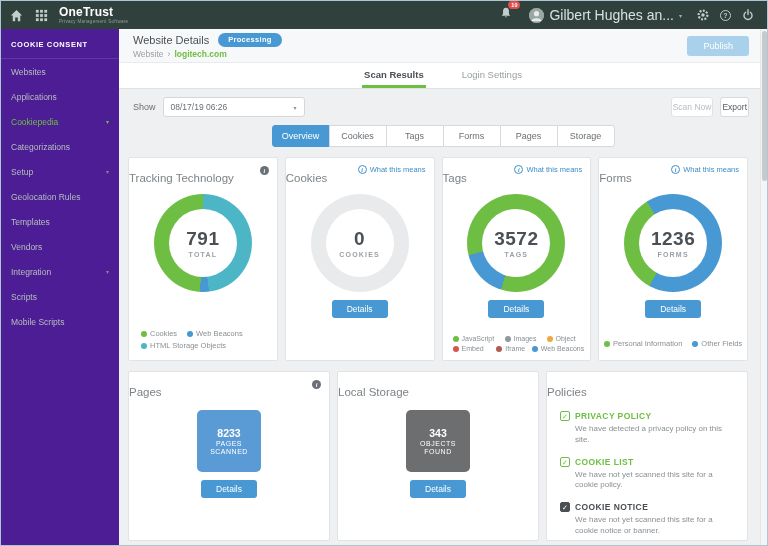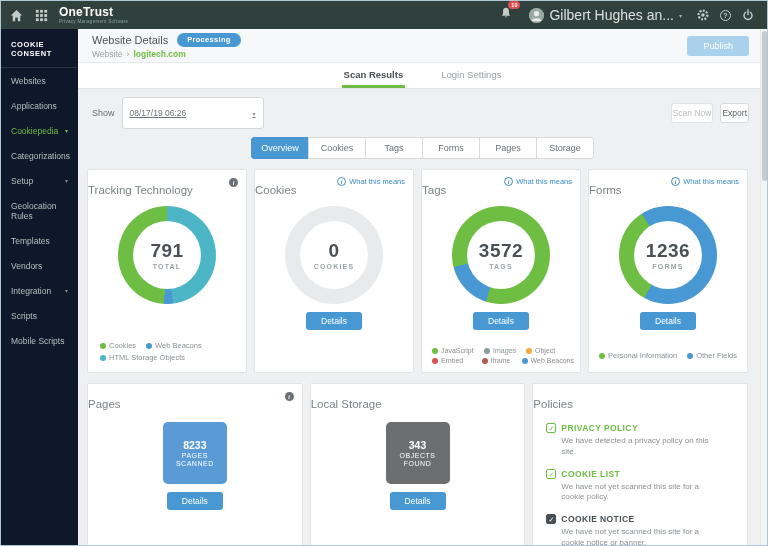--- a/index.html
+++ b/index.html
@@ -17,21 +17,21 @@
   .user { display:flex; align-items:center; gap:5px; margin-right:14px; cursor:pointer; }
   .avatar { width:15px; height:15px; border-radius:50%; background:#87948f; overflow:hidden; flex:none; }
   .user-name { color:#d9e0dd; font-size:14px; white-space:nowrap; }
   .user-caret { color:#9fb0aa; font-size:6px; }
   .q-icon { width:11px; height:11px; border:1px solid #c3cdc9; border-radius:50%; color:#c3cdc9; font-size:7px; display:flex; align-items:center; justify-content:center; margin-right:10px; cursor:pointer; font-weight:bold; }
   .tb-right-icon { width:14px; height:14px; margin-right:10px; cursor:pointer; flex:none; }
   .tb-right-icon:last-child { margin-right:0; }
 
   
   .body { flex:1; display:flex; overflow:hidden; }
-  .sidebar { width:77px; background:#0f172a; flex:none; display:flex; flex-direction:column; }
+  .sidebar { width:118px; background:#4c1d95; flex:none; display:flex; flex-direction:column; }
   .side-title { color:#fff; font-size:7.5px; font-weight:bold; letter-spacing:.6px; padding:11px 10px 9px; border-bottom:1px solid rgba(255,255,255,.12); }
   .side-item { color:#b6bfbc; font-size:8.5px; padding:7.5px 10px; cursor:pointer; display:flex; align-items:center; justify-content:space-between; }
   .side-item.green { color:#6fbe44; }
   .side-caret { font-size:6px; color:#7d8a86; }
   .side-item.green .side-caret { color:#6fbe44; }
 
   .main { flex:1; display:flex; flex-direction:column; overflow:hidden; position:relative; }
   .scrollbar { position:absolute; right:0; top:0; bottom:0; width:7px; background:#f3f4f5; border-left:1px solid #e4e6e8; }
   .scroll-thumb { position:absolute; top:2px; left:1px; width:5px; height:150px; background:#c5cacd; border-radius:3px; cursor:pointer; }
 
@@ -46,21 +46,21 @@
   .btn-publish { margin-left:auto; background:#a9d1ec; border:none; color:#fff; font-size:9px; padding:5px 16px; border-radius:3px; cursor:pointer; font-family:inherit; }
 
   
   .tabsbar { height:26px; background:#fff; border-bottom:1px solid #e1e4e6; display:flex; justify-content:center; gap:34px; flex:none; }
   .tab { font-size:9.5px; color:#9aa0a4; display:flex; align-items:center; padding:0 2px; border-bottom:3px solid transparent; cursor:pointer; }
   .tab.active { color:#4a4f54; font-weight:bold; border-bottom-color:#6fbe44; }
 
   
   .toolbar { display:flex; align-items:center; padding:0 18px 0 14px; margin-top:8px; flex:none; }
   .show-label { font-size:9px; color:#6a7075; margin-right:7px; }
-  .date-select { background:#fff; border:1px solid #d4d8da; border-radius:3px; height:32px; width:142px; display:flex; align-items:center; padding:0 7px; font-size:8.5px; color:#6a7075; cursor:pointer; justify-content:space-between;text-decoration:underline; }
+  .date-select { background:#fff; border:1px solid #d4d8da; border-radius:3px; height:20px; width:142px; display:flex; align-items:center; padding:0 7px; font-size:8.5px; color:#6a7075; cursor:pointer; justify-content:space-between; }
   .sel-caret { font-size:6px; color:#8a9094; }
   .toolbar-right { margin-left:auto; display:flex; gap:7px; }
   .btn-scan, .btn-export { height:20px; padding:0 1px; background:#fff; border:1px solid #d7dadc; border-radius:3px; font-size:8.5px; font-family:inherit; cursor:pointer; }
   .btn-scan { color:#b7bcbf; border-color:#e0e3e5; cursor:default; }
   .btn-export { color:#565c61; }
 
   
   .pillbar { display:flex; justify-content:center; margin-top:8px; flex:none; }
   .pill { background:#fff; border:1px solid #d7dadc; font-size:9px; color:#6a7075; padding:5px 0; width:58px; text-align:center; cursor:pointer; margin-left:-1px; font-family:inherit; }
   .pill:first-child { border-radius:3px 0 0 3px; margin-left:0; }

